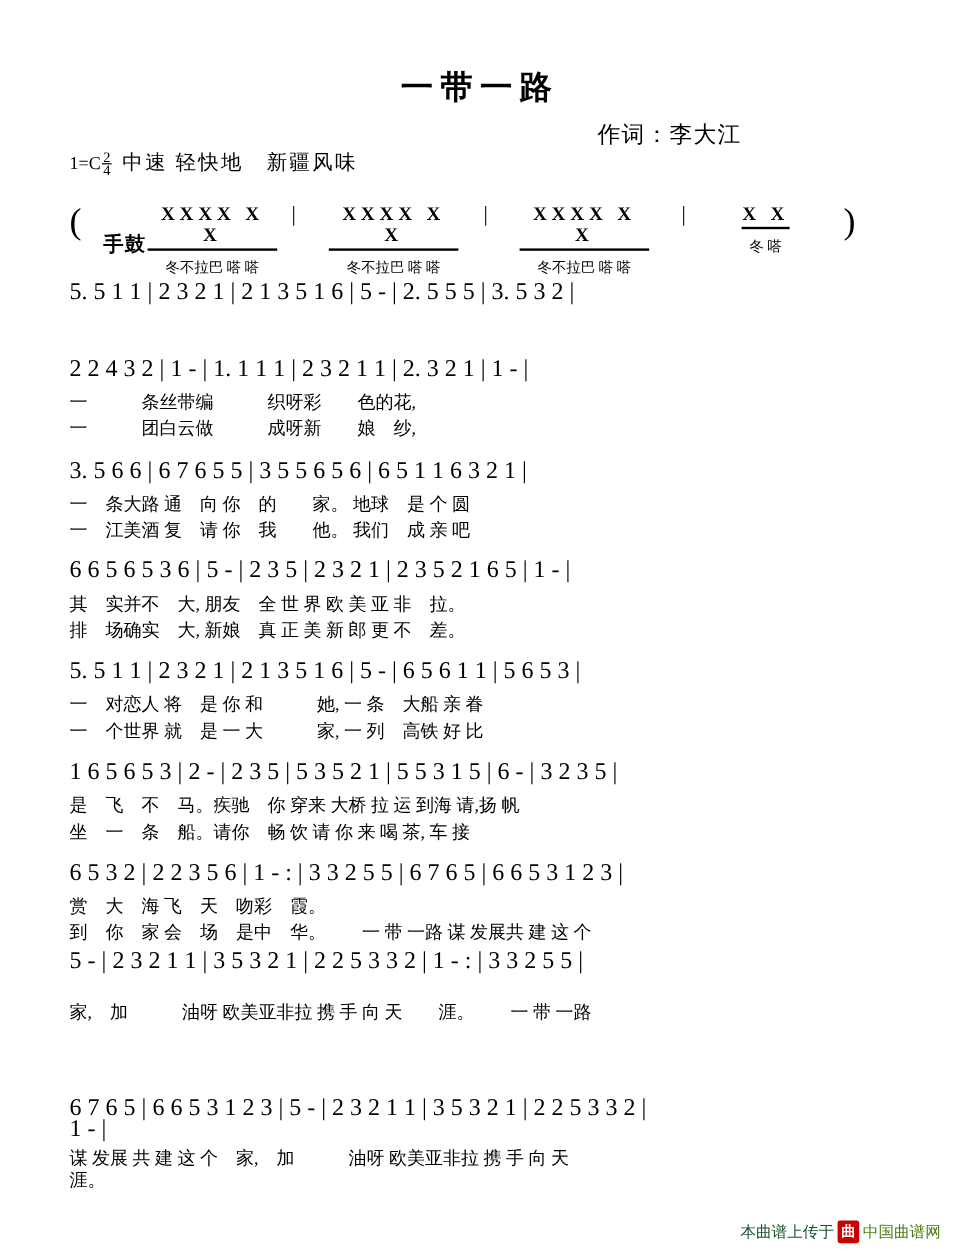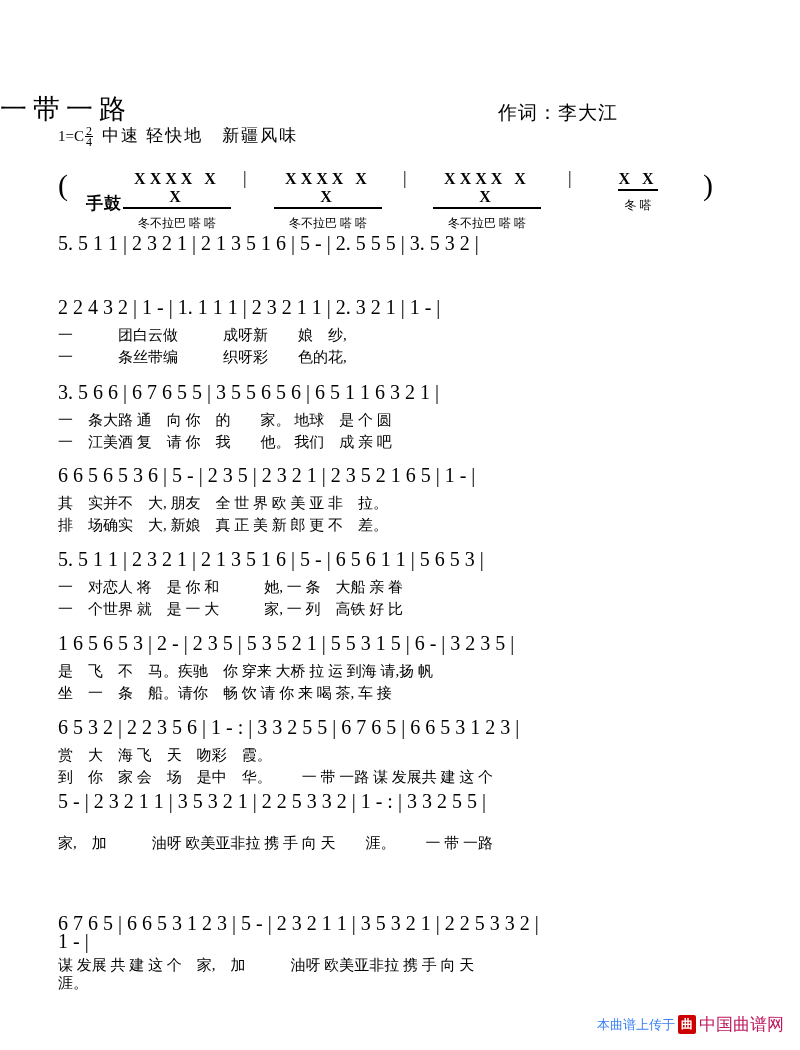--- a/index.html
+++ b/index.html
@@ -19,26 +19,25 @@
     position: relative;
     width: 800px;
     height: 1050px;
   }
   
   .title {
     position: absolute;
     top: 55px;
     left: 0;
     width: 800px;
-    text-align: left;
+    text-align: center;
     font-size: 27px;
     letter-spacing: 6px;
     font-family: "Liberation Serif", serif;
-    font-weight: 400;
-    margin-top: 36px;
+    font-weight: 700;
   }
   
   .credits {
     position: absolute;
     top: 98px;
     left: 498px;
     font-size: 19px;
     line-height: 30px;
     letter-spacing: 1px;
   }
@@ -151,22 +150,22 @@
   }
   .footer .cn-logo {
     display: inline-block;
     background: #c00;
     color: #fff;
     font-size: 12px;
     padding: 1px 3px;
     border-radius: 2px;
     font-weight: bold;
   }
-  .footer .cn-text { color: #be185d; font-size: 17px; letter-spacing: 0px; }
-  .footer .pre { color: #3b82f6; }
+  .footer .cn-text { color: #4d7c0f; font-size: 13px; letter-spacing: 0px; }
+  .footer .pre { color: #14532d; }
 </style>
 </head>
 <body>
 
 <div class="sheet">
 
   <div class="title">一带一路</div>
 
   <div class="credits">
     <div>作词：李大江</div>
@@ -204,22 +203,22 @@
     </span>
     <span class="paren" style="left:645px;">)</span>
   </div>
 
   <div class="row" style="top:232px;">
     <div class="notes">5. 5 1 1 | 2 3 2 1 | 2 1 3 5 1 6 | 5 - | 2. 5 5 5 | 3. 5 3 2 |</div>
   </div>
 
   <div class="row" style="top:296px;">
     <div class="notes">2 2 4 3 2 | 1 - | 1. 1 1 1 | 2 3 2 1 1 | 2. 3 2 1 | 1 - |</div>
+    <div class="lyr">一　　　条丝带编　　　织呀彩　　色的花,</div>
     <div class="lyr">一　　　团白云做　　　成呀新　　娘　纱,</div>
-    <div class="lyr">一　　　条丝带编　　　织呀彩　　色的花,</div>
   </div>
 
   <div class="row" style="top:381px;">
     <div class="notes">3. 5 6 6 | 6 7 6 5 5 | 3 5 5 6 5 6 | 6 5 1 1 6 3 2 1 |</div>
     <div class="lyr">一　条大路 通　向 你　的　　家。 地球　是 个 圆</div>
     <div class="lyr">一　江美酒 复　请 你　我　　他。 我们　成 亲 吧</div>
   </div>
 
   <div class="row" style="top:464px;">
     <div class="notes">6 6 5 6 5 3 6 | 5 - | 2 3 5 | 2 3 2 1 | 2 3 5 2 1 6 5 | 1 - |</div>

